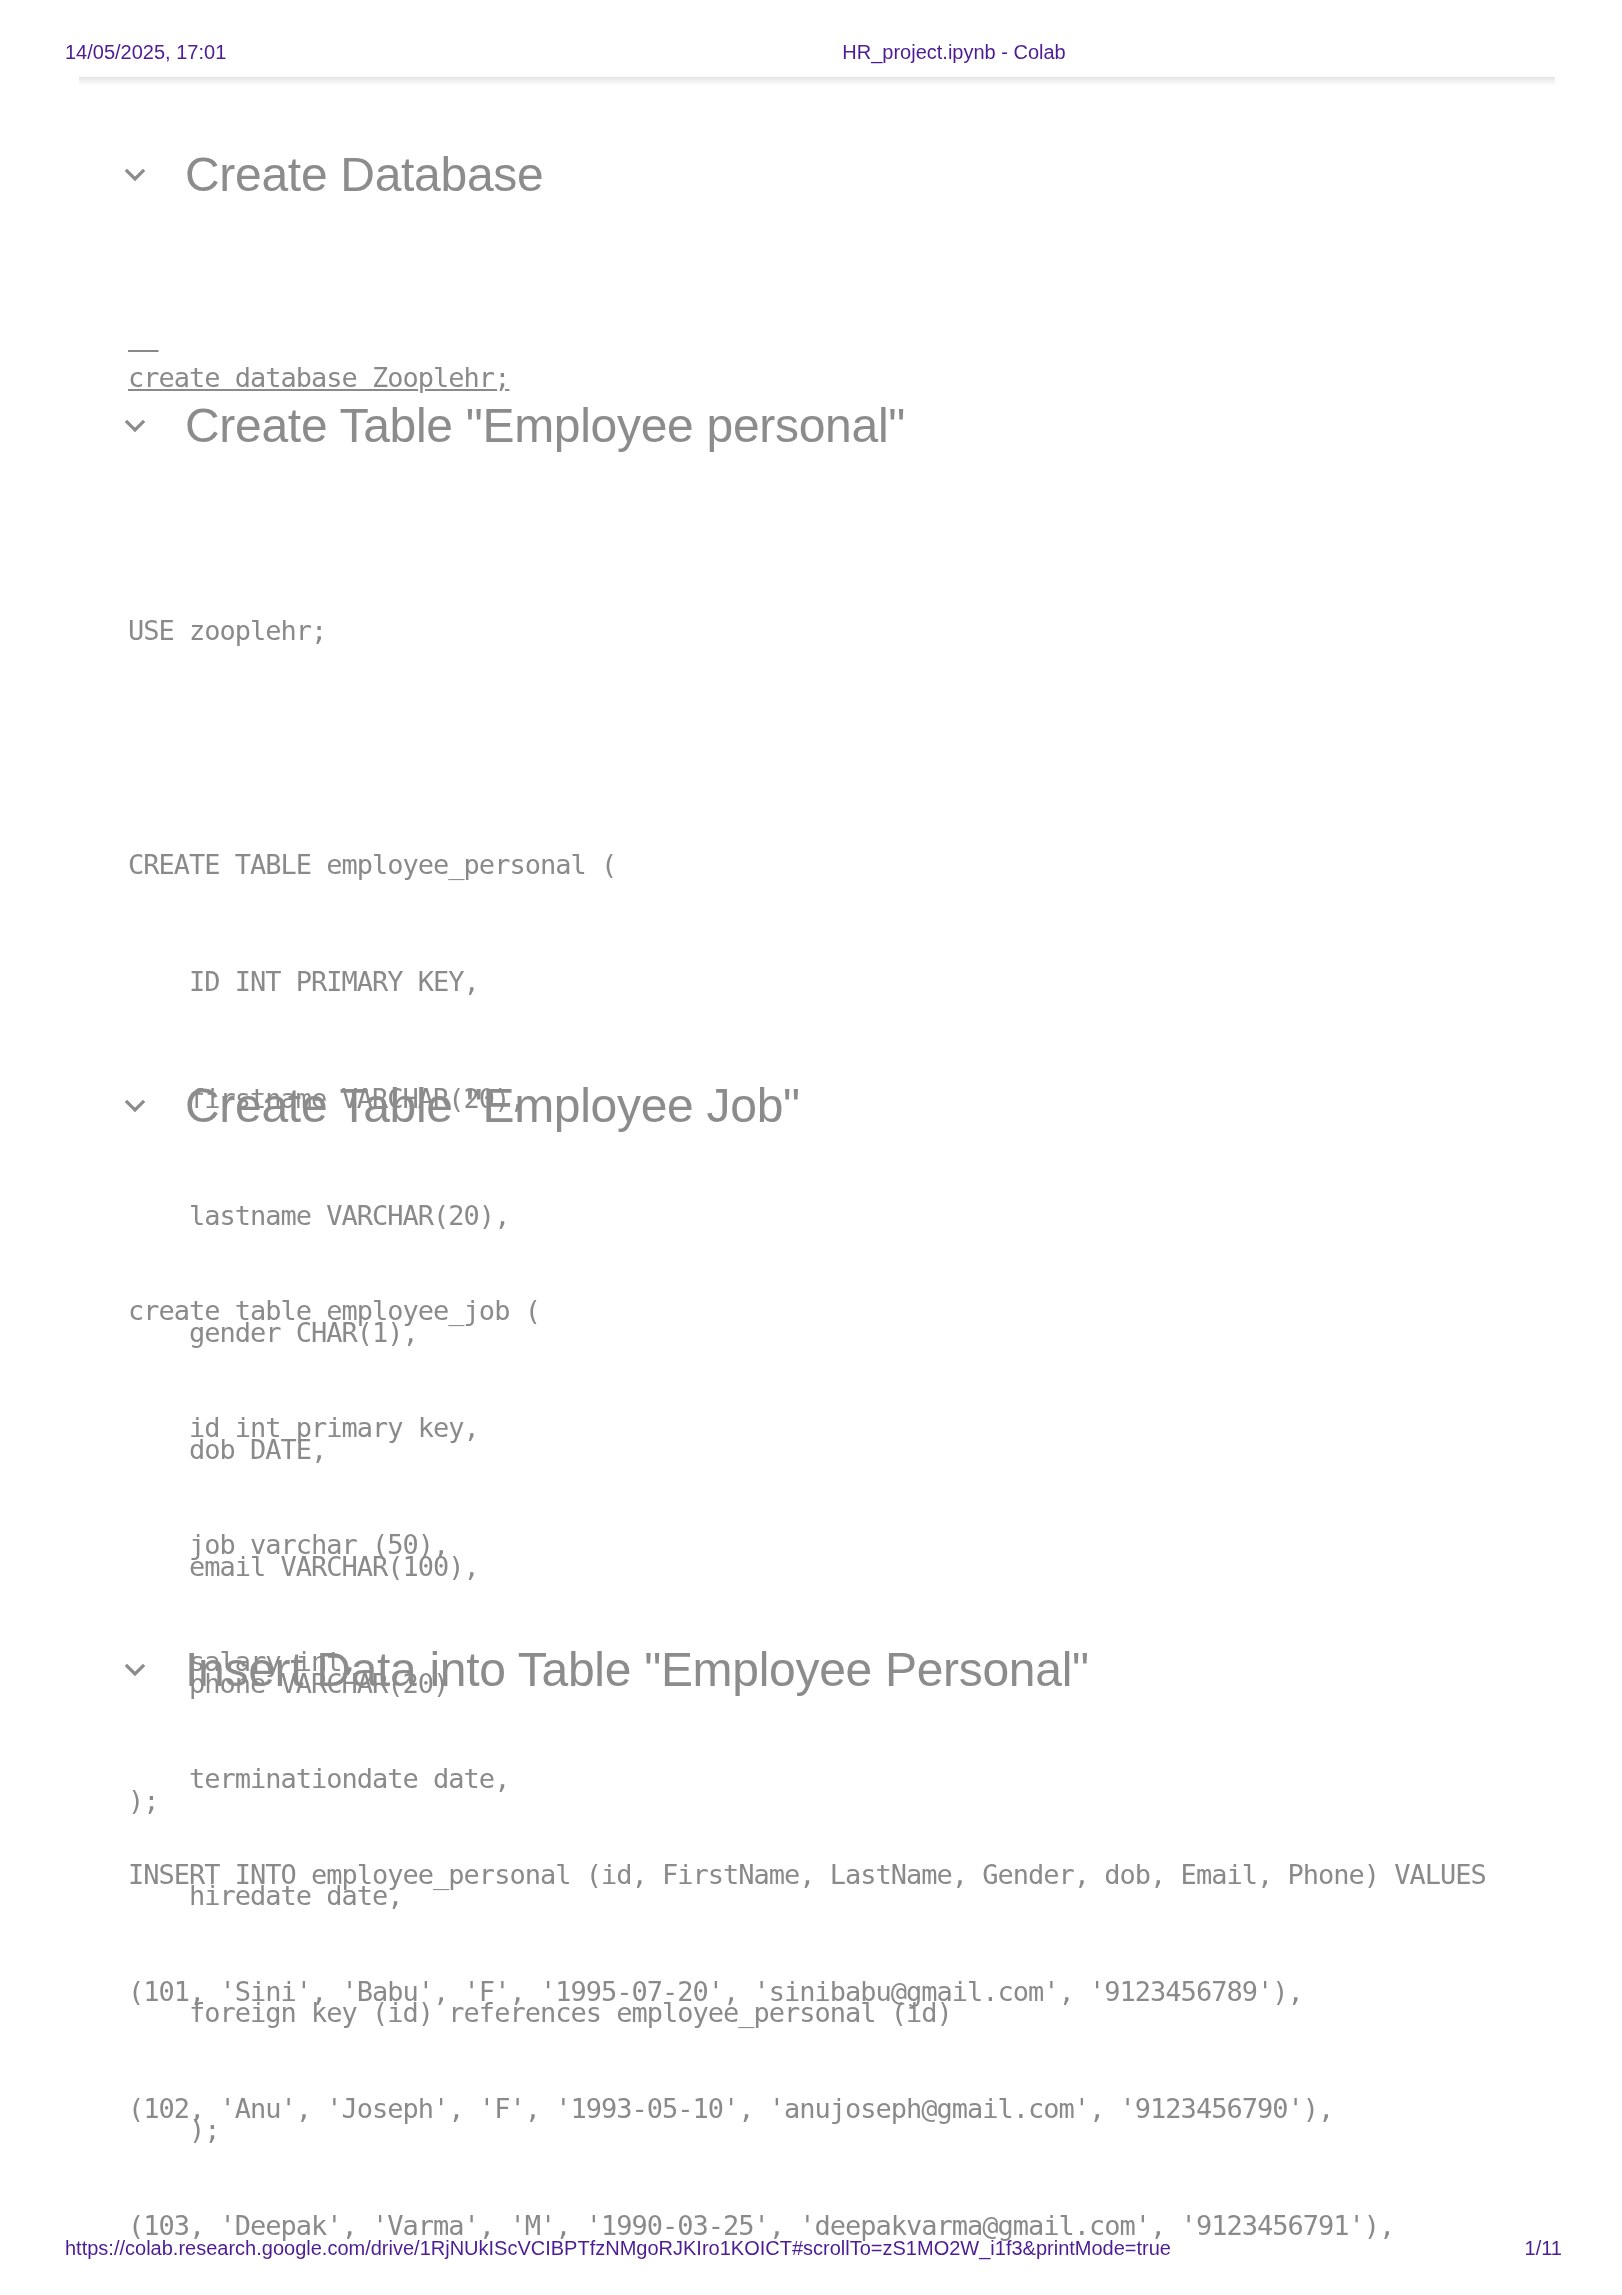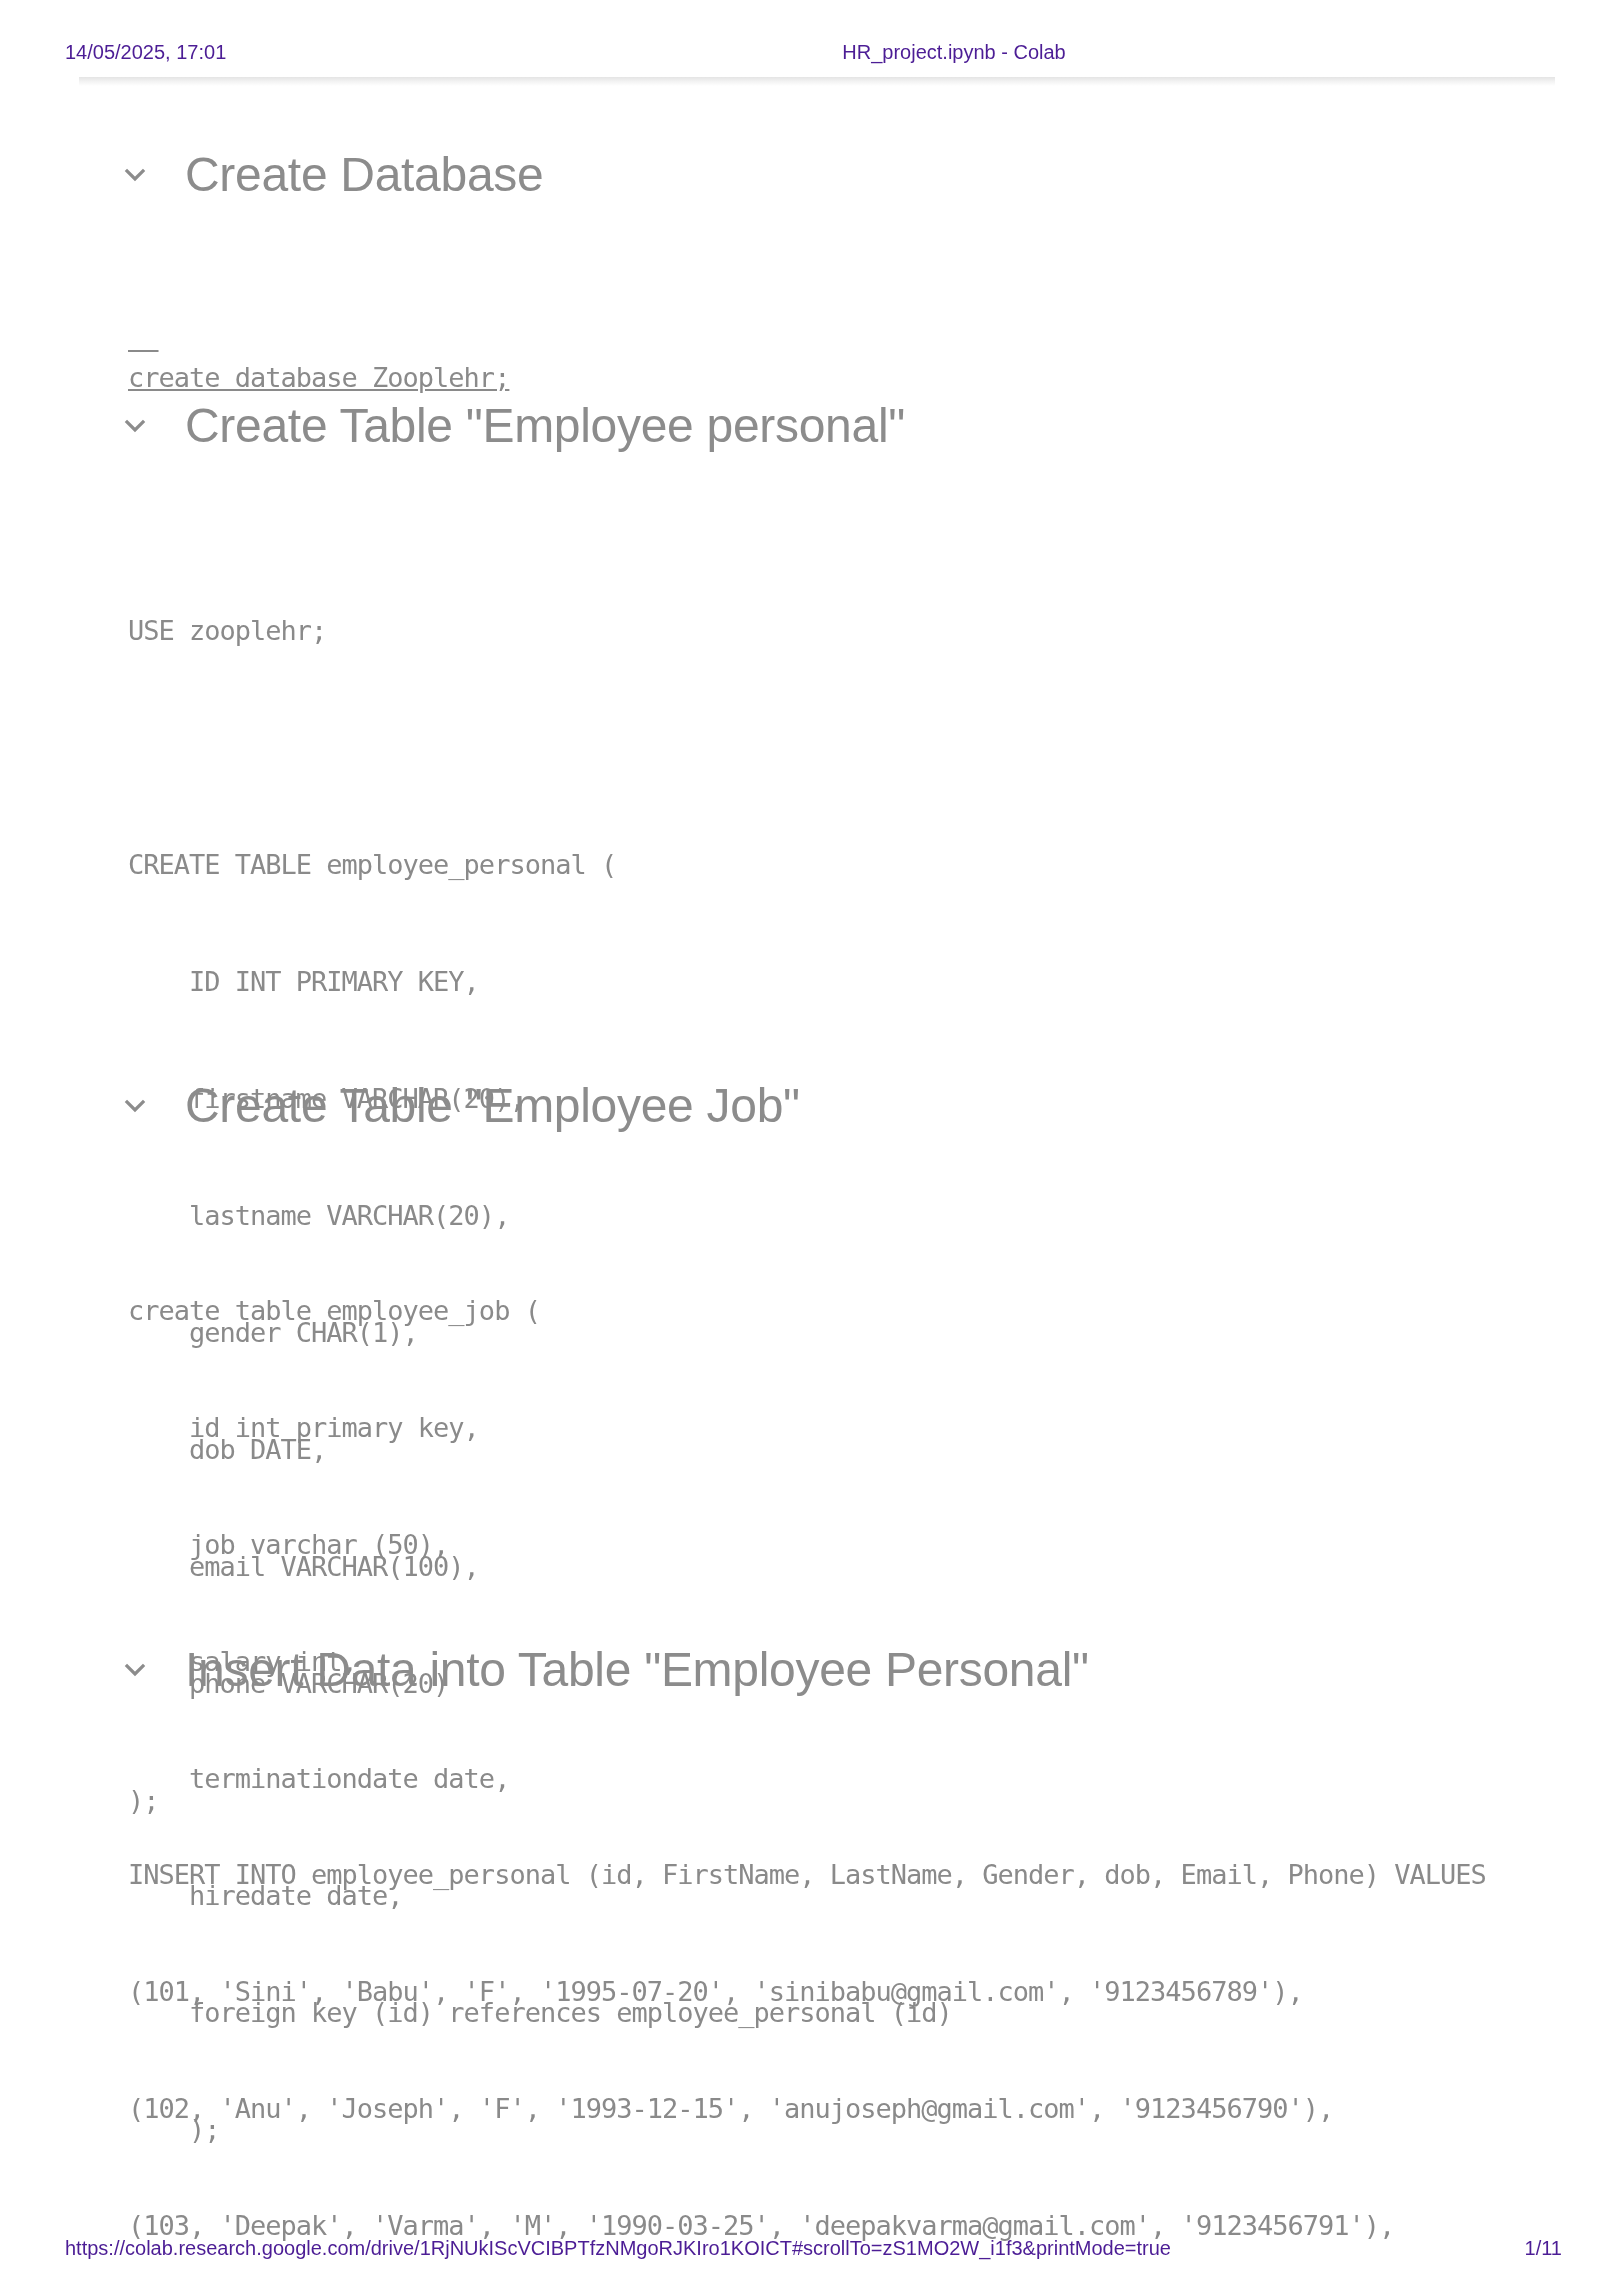--- a/index.html
+++ b/index.html
@@ -111,21 +111,21 @@
   <span class="chevron">
     <svg width="26" height="26" viewBox="0 0 40 40">
         <polyline points="6,12 20,26 34,12" fill="none" stroke="#8c8c8c" stroke-width="5"></polyline>
       </svg>
   </span>
   <span class="heading-text">Insert Data into Table "Employee Personal"</span>
 </div>
 <div class="code-block" style="top:1777px; width:1400px;">
   <span class="code-line">INSERT INTO employee_personal (id, FirstName, LastName, Gender, dob, Email, Phone) VALUES</span>
   <span class="code-line">(101, 'Sini', 'Babu', 'F', '1995-07-20', 'sinibabu@gmail.com', '9123456789'),</span>
-  <span class="code-line">(102, 'Anu', 'Joseph', 'F', '1993-12-15', 'anujoseph@gmail.com', '9123456790'),</span>
+  <span class="code-line">(102, 'Anu', 'Joseph', 'F', '1993-05-10', 'anujoseph@gmail.com', '9123456790'),</span>
   <span class="code-line">(103, 'Deepak', 'Varma', 'M', '1990-03-25', 'deepakvarma@gmail.com', '9123456791'),</span>
   
   
   
   
   
   
   
 </div>
 

